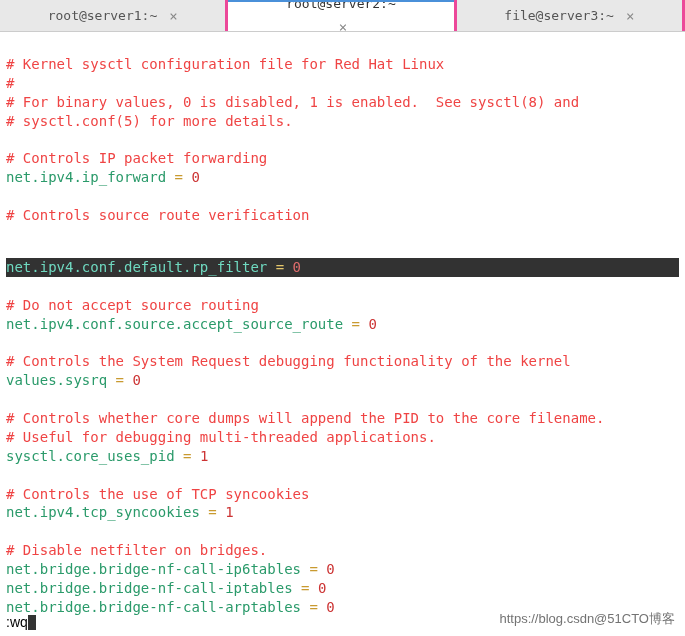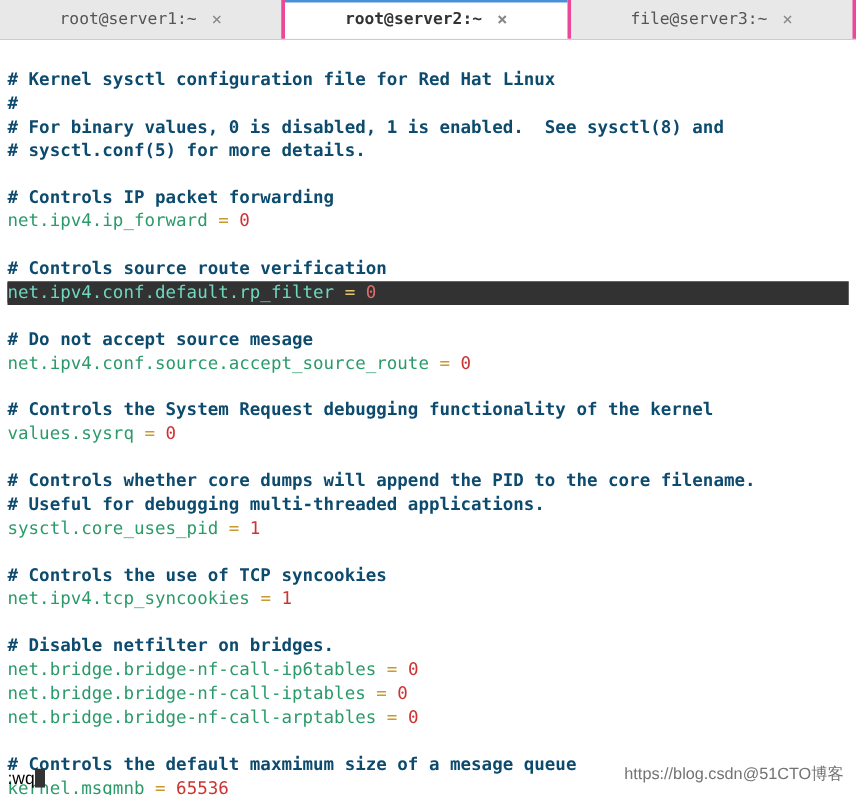--- a/index.html
+++ b/index.html
@@ -25,22 +25,23 @@
       gap: 8px;
       background: #e8e8e8;
       border-right: 3px solid #ec4899;
       cursor: pointer;
       position: relative;
       color: #555;
       font-size: 13px;
     }
     .tab.active {
       background: #ffffff;
-      font-weight: bold;
+      font-weight: normal;
       color: #333;
+      flex-direction: column;
     }
     .tab.active::after {
       content: "";
       position: absolute;
       top: 0;
       left: 0;
       right: 0;
       height: 2px;
       background: #4a90d9;
     }
@@ -48,29 +49,30 @@
       color: #888;
       font-size: 14px;
       margin-left: 4px;
     }
     .terminal {
       padding: 4px 6px;
       line-height: 1.35;
       white-space: pre;
       font-size: 14px;
     }
-    .comment { color: #0c4a6e; font-weight: bold; }
+    .comment { color: #ef4444; }
     .key { color: #2a9a6a; text-align: right; }
     .op { color: #c99a30; }
     .val { color: #cc3333; }
     .hl-line {
       display: inline-block;
       background: #323232;
       color: #ffffff;
       width: 100%;
+      margin-top: 33px;
     }
     .hl-line .key { color: #6fd9c0; background: #323232; }
     .hl-line .op { color: #e5c76b; }
     .hl-line .val { color: #e06c6c; }
     .status {
       position: absolute;
       bottom: 6px;
       left: 6px;
       font-family: Liberation Sans, sans-serif;
     }
@@ -113,21 +115,21 @@
 <span class="comment">#</span>
 <span class="comment"># For binary values, 0 is disabled, 1 is enabled.  See sysctl(8) and</span>
 <span class="comment"># sysctl.conf(5) for more details.</span>
 
 <span class="comment"># Controls IP packet forwarding</span>
 <span class="key">net.ipv4.ip_forward</span><span class="op"> = </span><span class="val">0</span>
 
 <span class="comment"># Controls source route verification</span>
 <span class="hl-line"><span class="key">net.ipv4.conf.default.rp_filter</span><span class="op"> = </span><span class="val">0</span></span>
 
-<span class="comment"># Do not accept source mesage</span>
+<span class="comment"># Do not accept source routing</span>
 <span class="key">net.ipv4.conf.source.accept_source_route</span><span class="op"> = </span><span class="val">0</span>
 
 <span class="comment"># Controls the System Request debugging functionality of the kernel</span>
 <span class="key">values.sysrq</span><span class="op"> = </span><span class="val">0</span>
 
 <span class="comment"># Controls whether core dumps will append the PID to the core filename.</span>
 <span class="comment"># Useful for debugging multi-threaded applications.</span>
 <span class="key">sysctl.core_uses_pid</span><span class="op"> = </span><span class="val">1</span>
 
 <span class="comment"># Controls the use of TCP syncookies</span>

